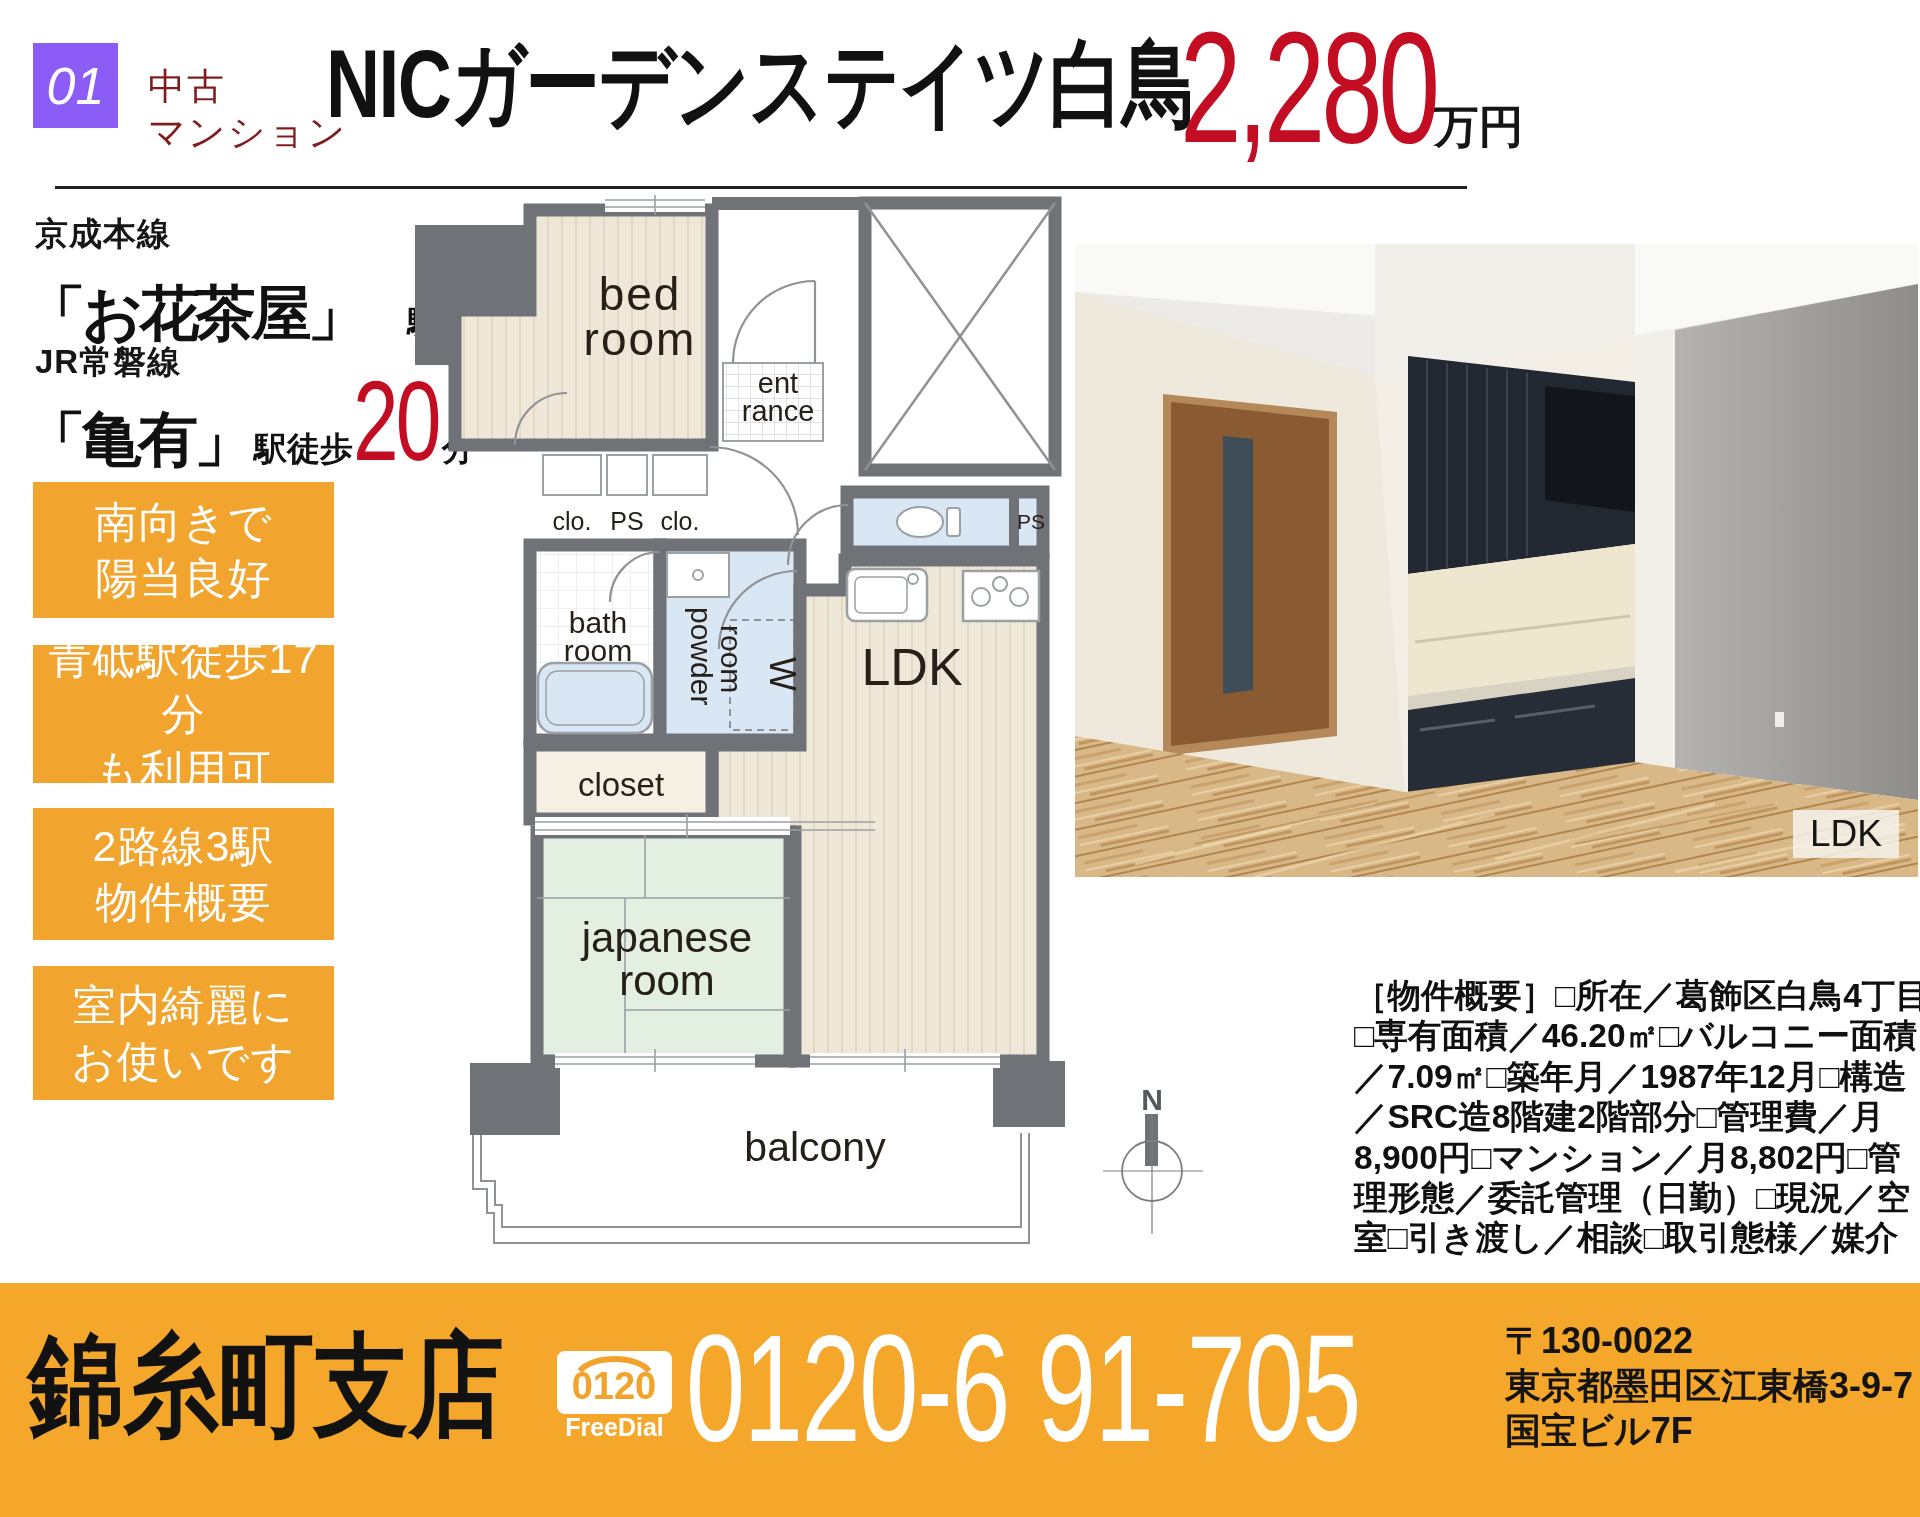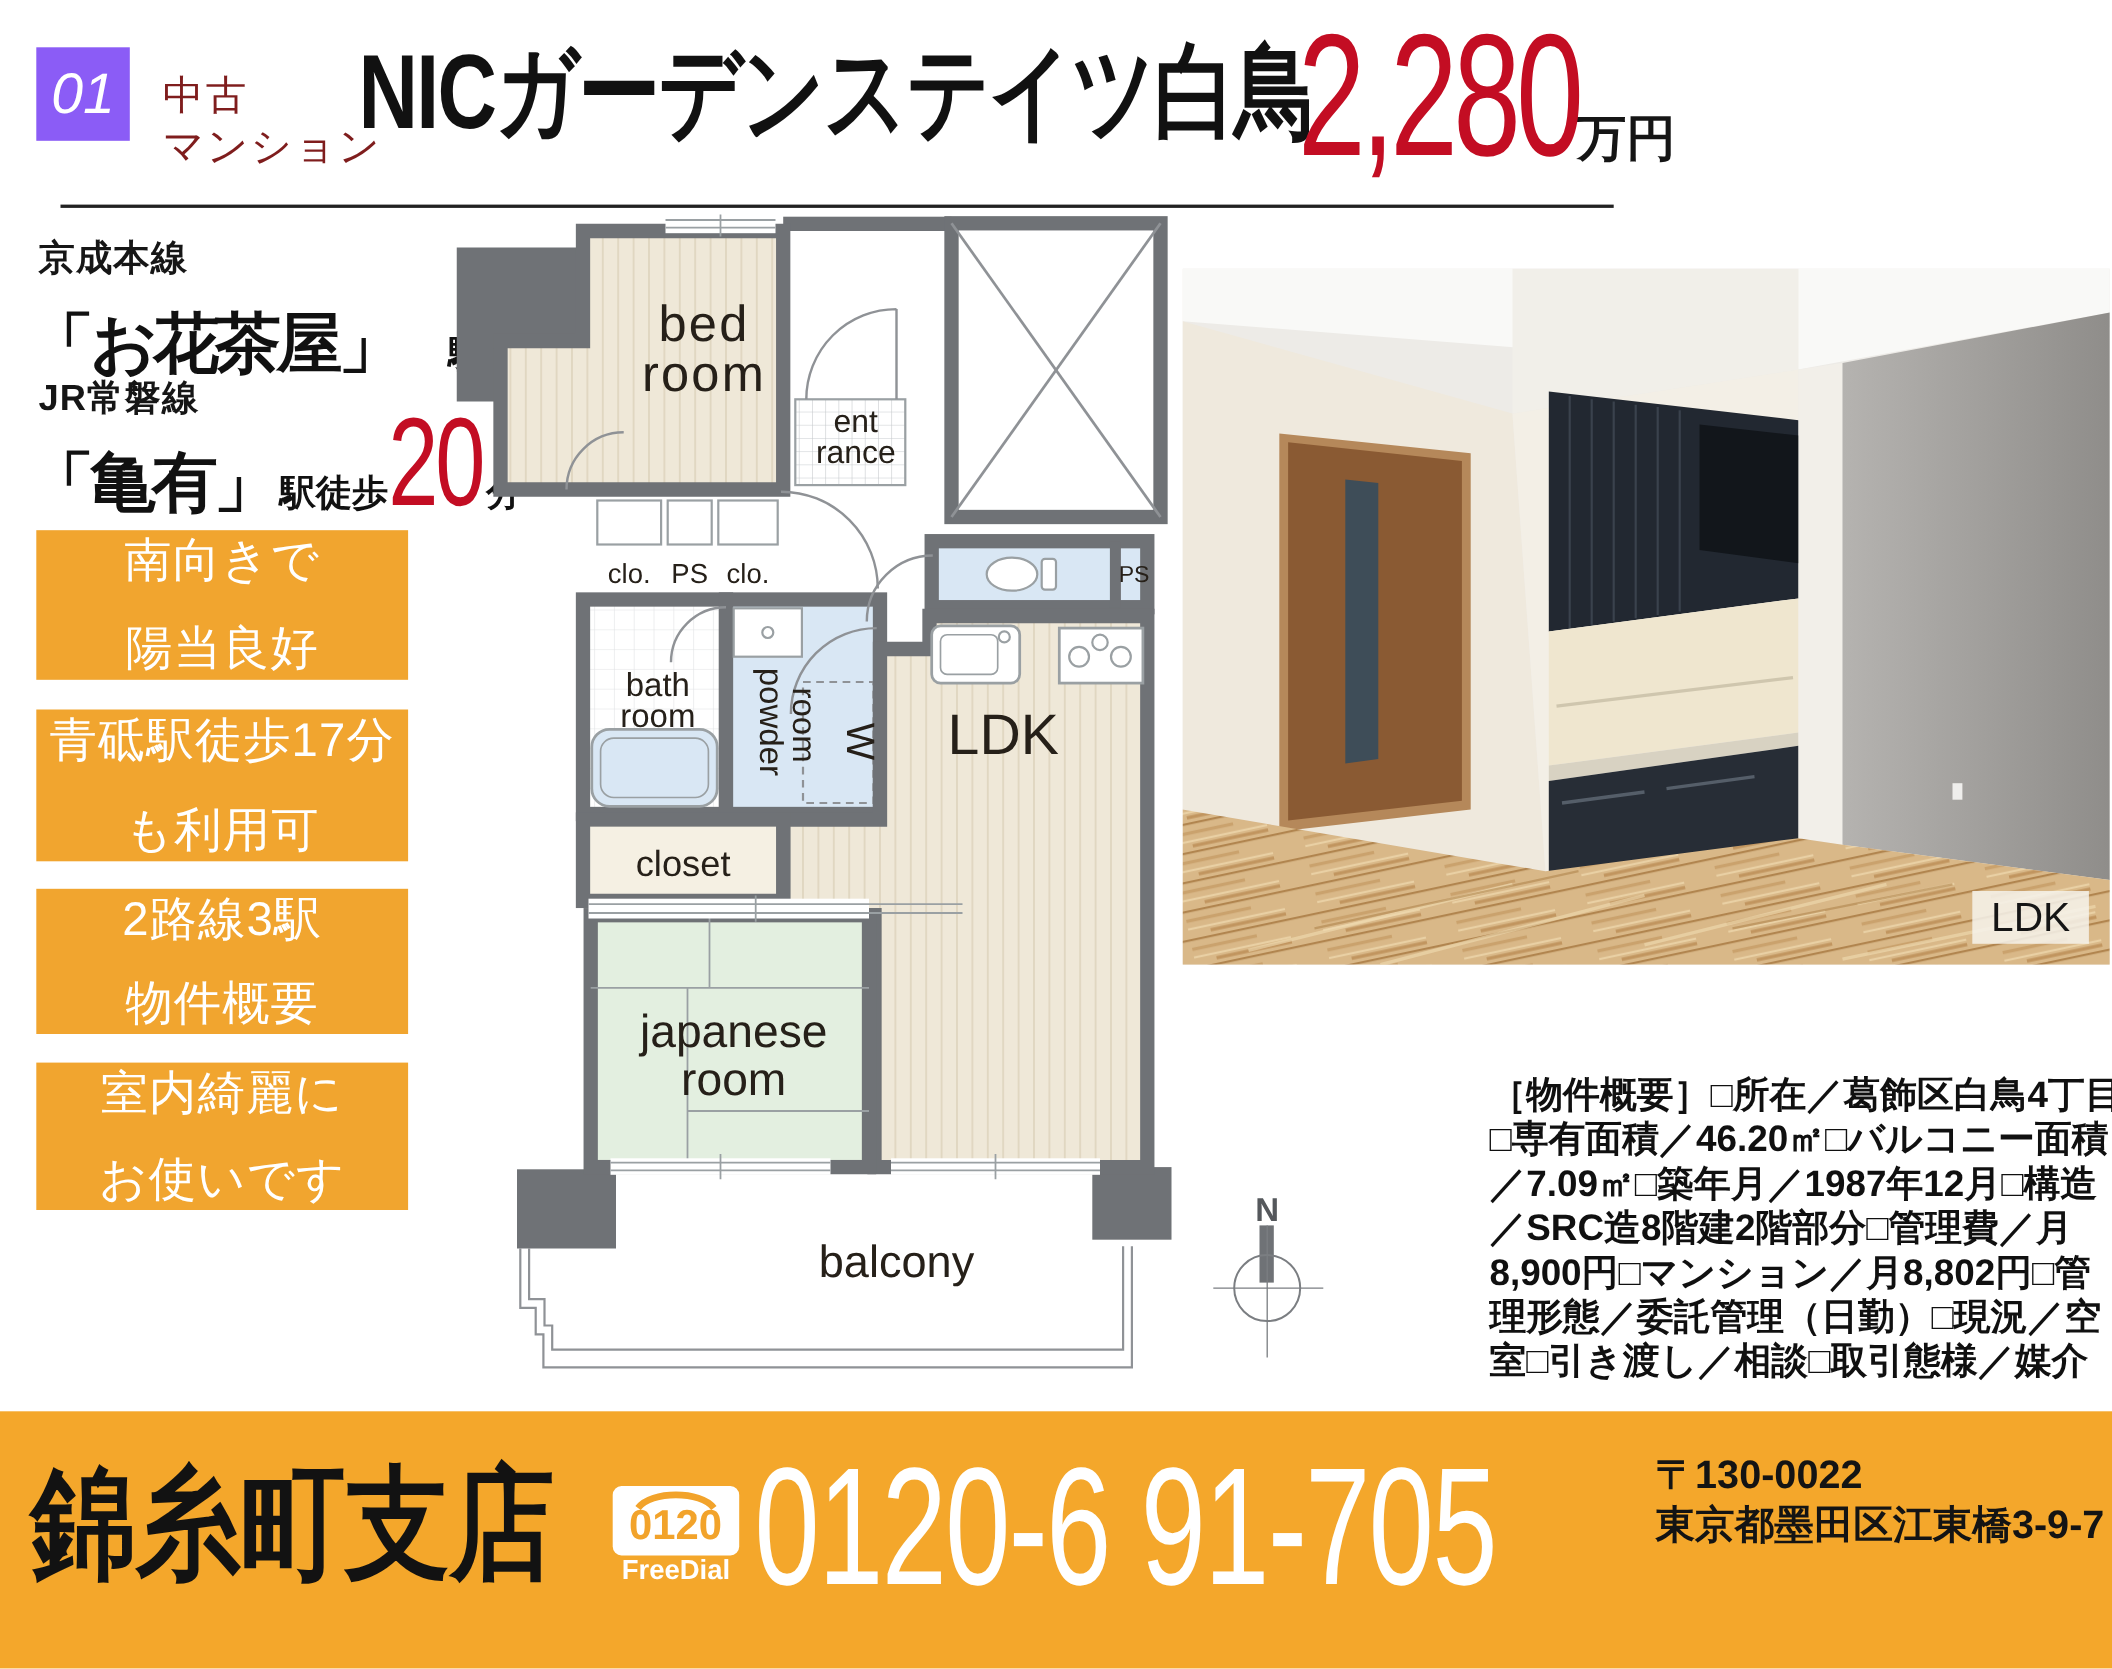--- a/index.html
+++ b/index.html
@@ -22,22 +22,22 @@
   
   .acc-small{font-size:33px;font-weight:600;color:#161616;letter-spacing:1px;}
   .acc-row{display:flex;align-items:baseline;white-space:nowrap;}
   .station{font-size:60px;font-weight:bold;letter-spacing:-4px;color:#111;}
   .walk{font-size:33px;font-weight:600;margin-left:4px;}
   .min-num{font-size:114px;line-height:114px;color:#C30D23;display:inline-block;
            transform:scaleX(.72);transform-origin:left bottom;letter-spacing:-4px;margin-right:-30px;}
   .min-unit{font-size:33px;font-weight:600;}
 
   
-  .feat{left:33px;width:338px;background:#F1A52F;color:#fff;display:flex;flex-direction:column;
-        justify-content:space-between;text-align:center;font-size:43px;line-height:56px;letter-spacing:1px;}
+  .feat{left:33px;width:301px;background:#F1A52F;color:#fff;display:flex;flex-direction:column;
+        justify-content:center;text-align:center;font-size:43px;line-height:56px;letter-spacing:1px;}
 
   
   .overview{left:1306px;top:976px;width:614px;font-size:33.5px;line-height:40.4px;
             font-weight:600;color:#101010;margin-left:48px;}
   .overview div{white-space:nowrap;}
 
   
   .footer-band{left:0;top:1283px;width:1920px;height:234px;background:#F4A72B;}
   .branch{left:28px;top:1330px;font-size:112px;line-height:112px;font-weight:bold;color:#121212;
           white-space:nowrap;transform:scaleX(.85);transform-origin:left top;}
@@ -294,15 +294,16 @@
     <svg width="115" height="63" viewBox="0 0 115 63">
       <path d="M23,20 C35,4 80,4 92,20" stroke="#F2A32B" stroke-width="6" fill="none"></path>
       <text x="57" y="48" font-size="38" font-weight="bold" fill="#F2A32B" text-anchor="middle">0120</text>
     </svg>
   </div>
   <div class="abs fd-label">FreeDial</div>
   <div class="abs phone">0120-6 91-705</div>
   <div class="abs addr">
     <div>〒130-0022</div>
     <div>東京都墨田区江東橋3-9-7</div>
+    <div>国宝ビル7F</div>
   </div>
 
 </div>
 
 </body></html>

